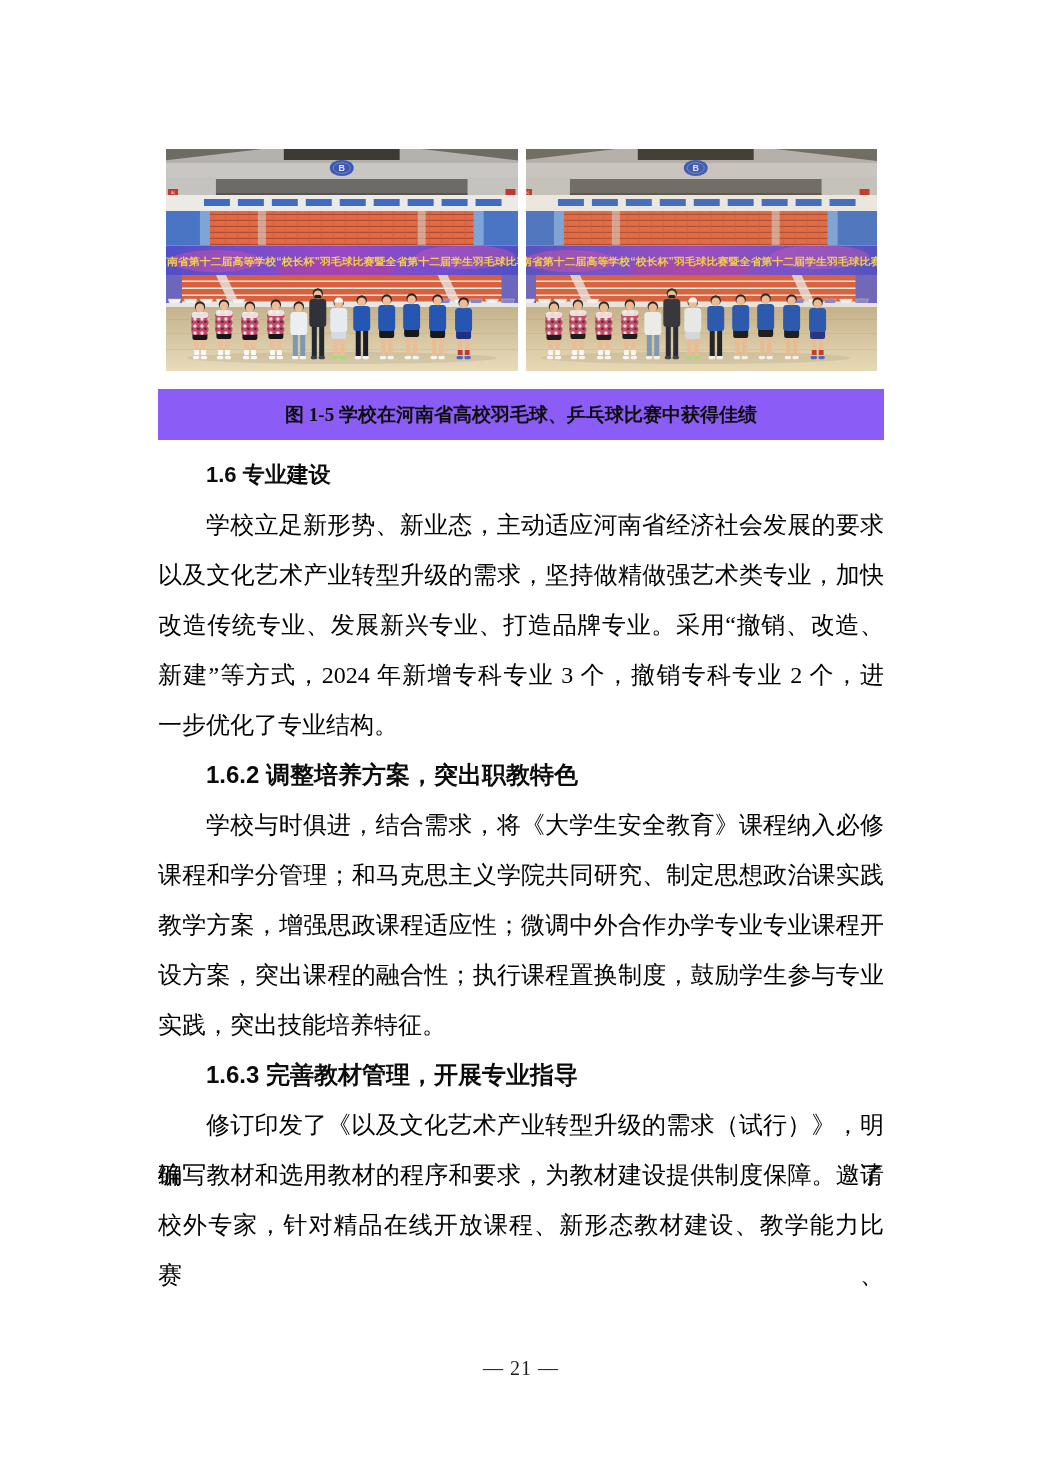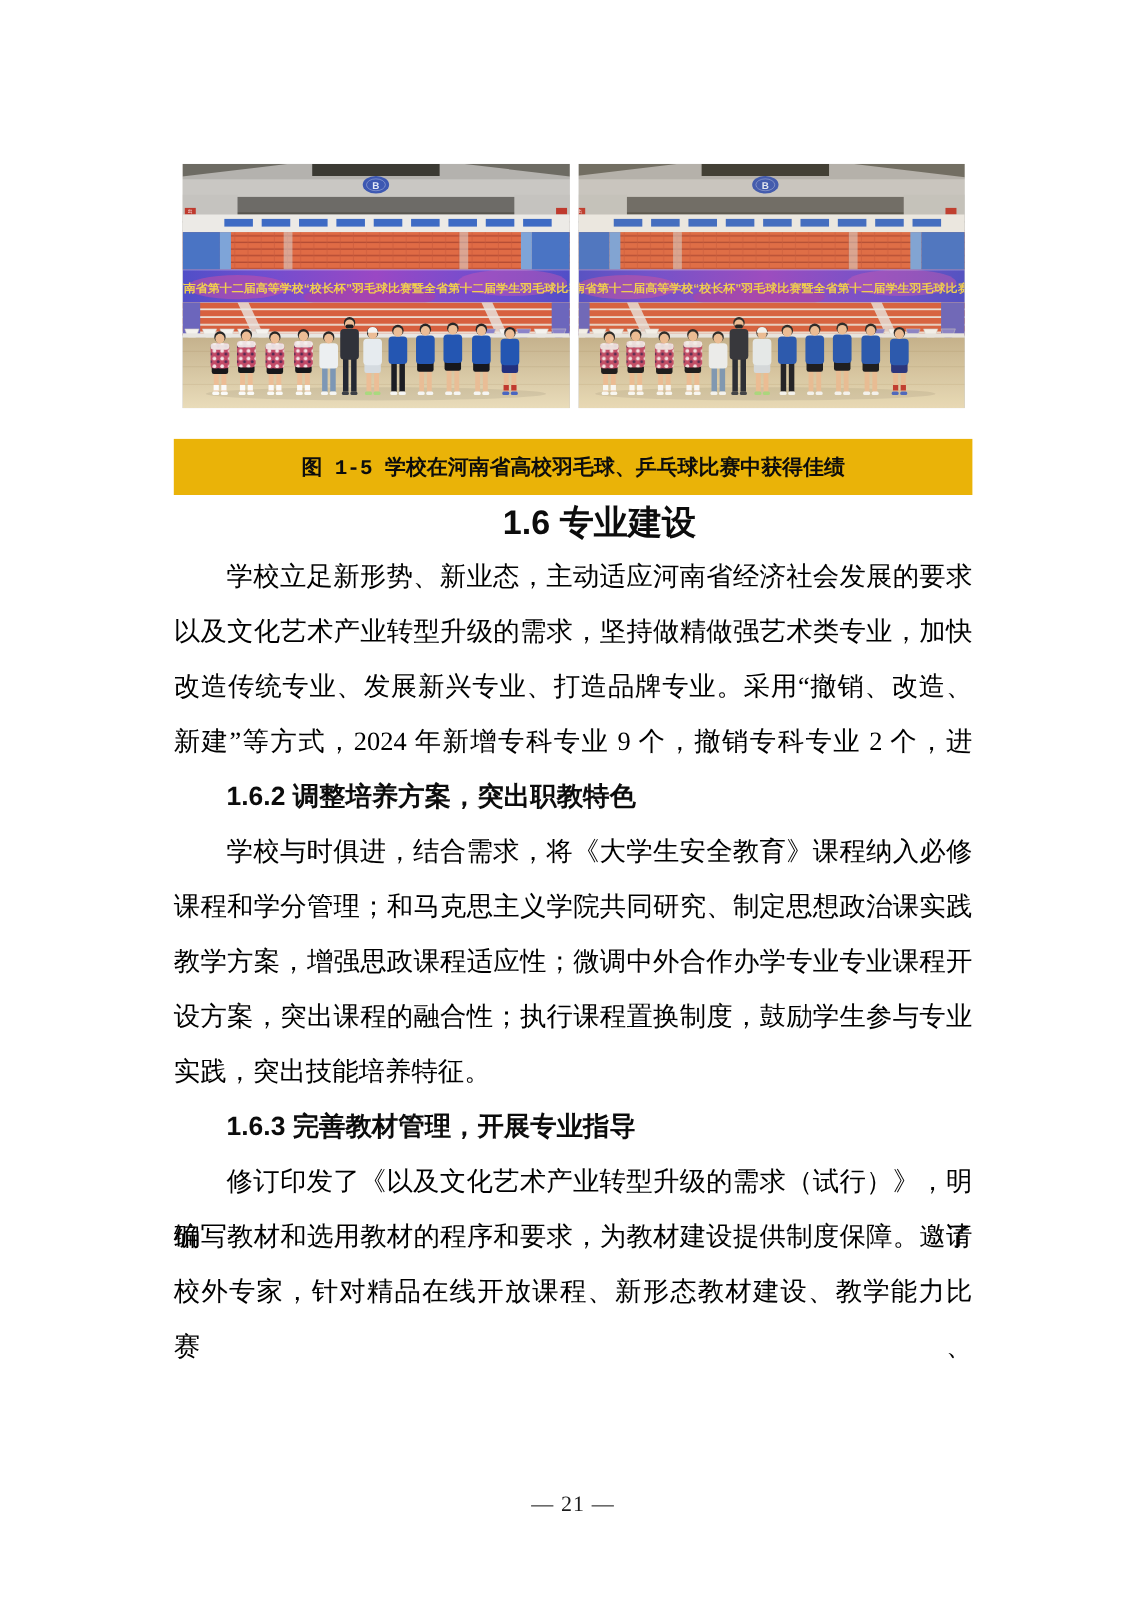--- a/index.html
+++ b/index.html
@@ -6,33 +6,33 @@
   .page{
     position:relative;width:1041px;height:1472px;background:#ffffff;
     font-family:"Liberation Serif","DejaVu Serif",serif;color:#141414;overflow:hidden;
   }
   
   .photos-row{position:absolute;left:166px;top:149px;width:711px;height:222px;display:flex;gap:8px;}
   .photos-row figure{margin:0;flex:1;overflow:hidden;background:#cfcdc9;}
   .photos-row svg{display:block;width:100%;height:100%;}
   
   .caption-bar{
-    position:absolute;left:158px;top:399px;width:726px;height:51px;background:#eab308;
+    position:absolute;left:158px;top:389px;width:726px;height:51px;background:#8b5cf6;
     display:flex;align-items:center;justify-content:center;
-    font-family:Liberation Mono, monospace;font-weight:bold;font-size:19px;color:#0d0d0d;
+    font-family:Liberation Serif, serif;font-weight:bold;font-size:19px;color:#0d0d0d;
   }
   
   .doc-content{position:absolute;left:158px;top:450px;width:726px;}
   .doc-content .h2,
   .doc-content .h3{
     height:50px;line-height:50px;padding-left:48px;box-sizing:border-box;
     font-family:"Liberation Sans","DejaVu Sans",sans-serif;font-weight:bold;color:#0c0c0c;
     white-space:nowrap;
   }
-  .doc-content .h2{font-size:31px;text-align:center;}
+  .doc-content .h2{font-size:22px;}
   .doc-content .h3{font-size:24px;}
   .doc-content .line{
     height:50px;line-height:50px;font-size:24px;color:#000000;white-space:nowrap;
   }
   .doc-content .line.full{text-align:justify;text-align-last:justify;white-space:normal;}
   .doc-content .line.indent{text-indent:48px;}
   
   .page-number{
     position:absolute;left:158px;top:1357px;width:726px;text-align:center;
     font-size:20px;color:#1c1c1c;letter-spacing:1px;
@@ -319,21 +319,22 @@
 
   <div class="caption-bar">
     <span>图 1-5 学校在河南省高校羽毛球、乒乓球比赛中获得佳绩</span>
   </div>
 
   <main class="doc-content" id="doc-content">
       <div class="h2">1.6 专业建设</div>
       <div class="line full indent">学校立足新形势、新业态，主动适应河南省经济社会发展的要求</div>
       <div class="line full">以及文化艺术产业转型升级的需求，坚持做精做强艺术类专业，加快</div>
       <div class="line full">改造传统专业、发展新兴专业、打造品牌专业。采用“撤销、改造、</div>
-      <div class="line full">新建”等方式，2024 年新增专科专业 9 个，撤销专科专业 2 个，进</div>
+      <div class="line full">新建”等方式，2024 年新增专科专业 3 个，撤销专科专业 2 个，进</div>
+      <div class="line">一步优化了专业结构。</div>
       <div class="h3">1.6.2 调整培养方案，突出职教特色</div>
       <div class="line full indent">学校与时俱进，结合需求，将《大学生安全教育》课程纳入必修</div>
       <div class="line full">课程和学分管理；和马克思主义学院共同研究、制定思想政治课实践</div>
       <div class="line full">教学方案，增强思政课程适应性；微调中外合作办学专业专业课程开</div>
       <div class="line full">设方案，突出课程的融合性；执行课程置换制度，鼓励学生参与专业</div>
       <div class="line">实践，突出技能培养特征。</div>
       <div class="h3">1.6.3 完善教材管理，开展专业指导</div>
       <div class="line full indent">修订印发了《以及文化艺术产业转型升级的需求（试行）》，明确了</div>
       <div class="line full">编写教材和选用教材的程序和要求，为教材建设提供制度保障。邀请</div>
       <div class="line full">校外专家，针对精品在线开放课程、新形态教材建设、教学能力比赛、</div>

